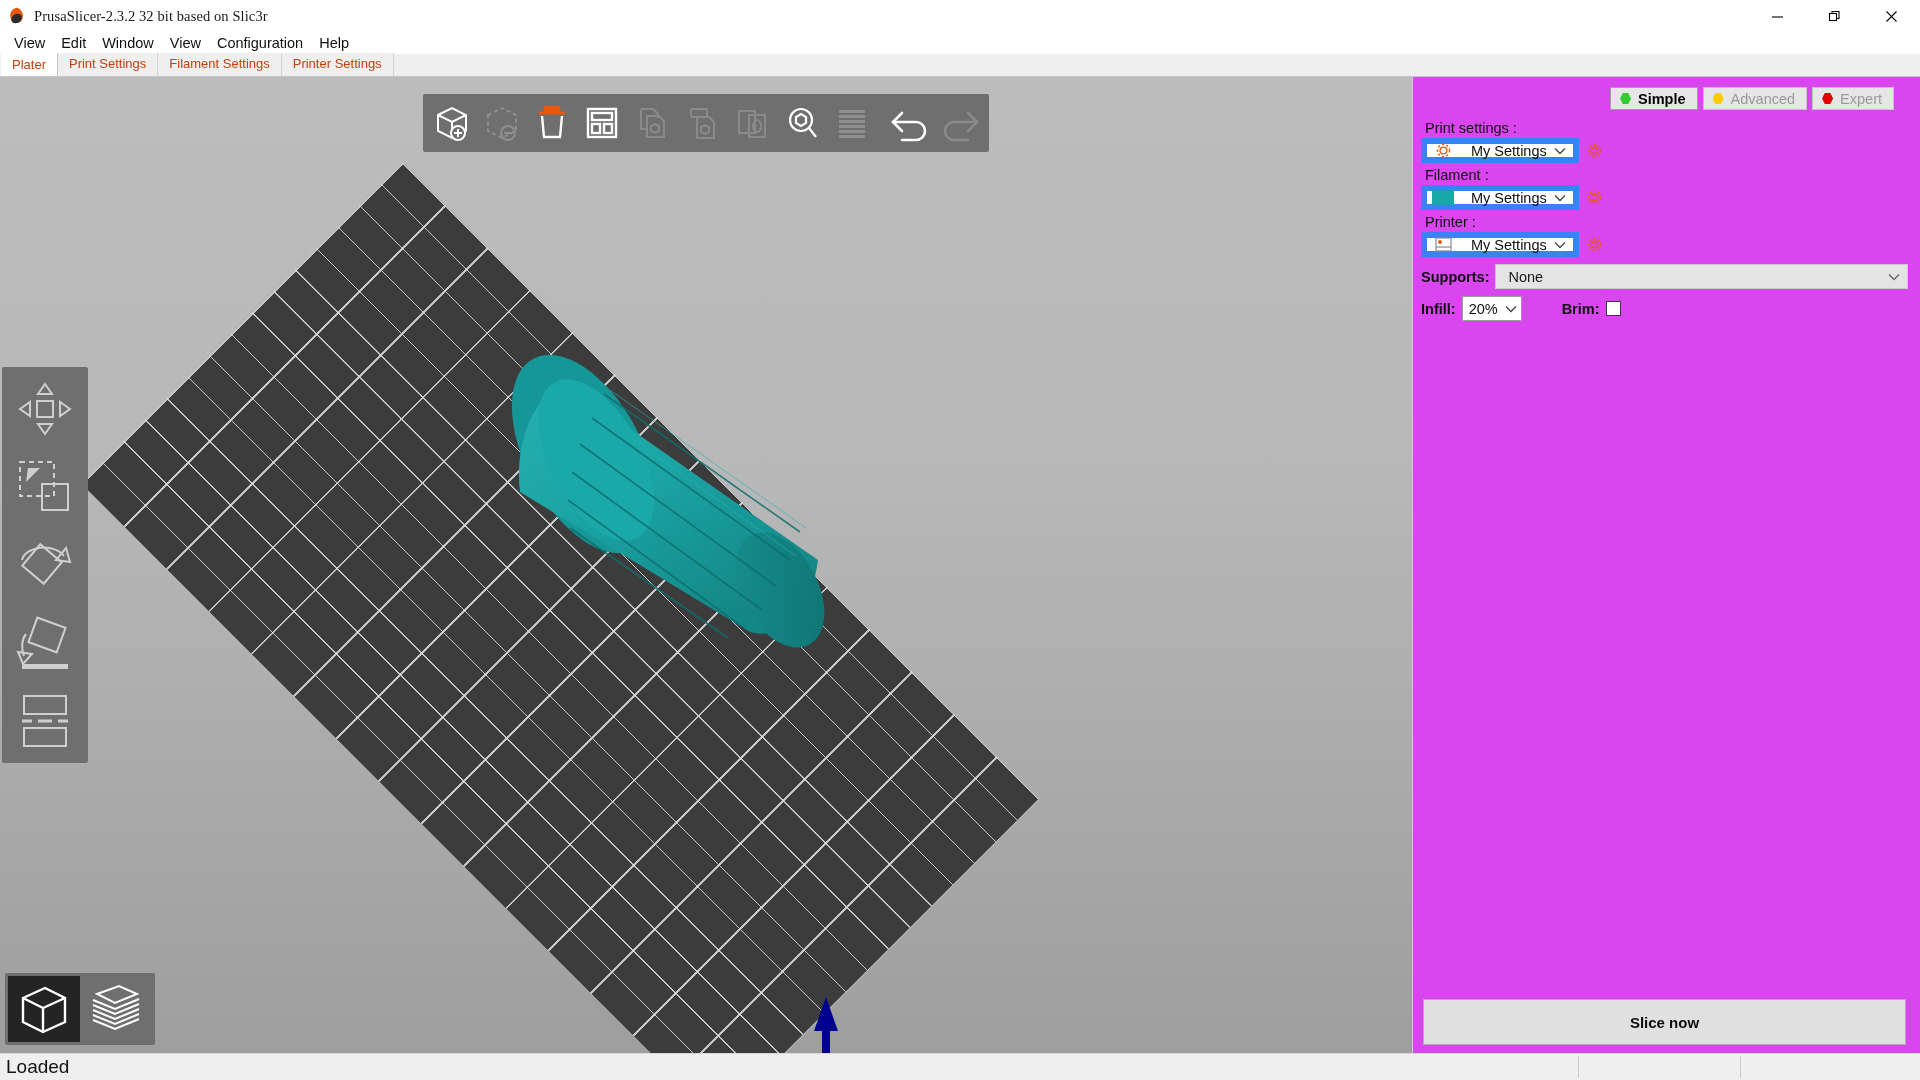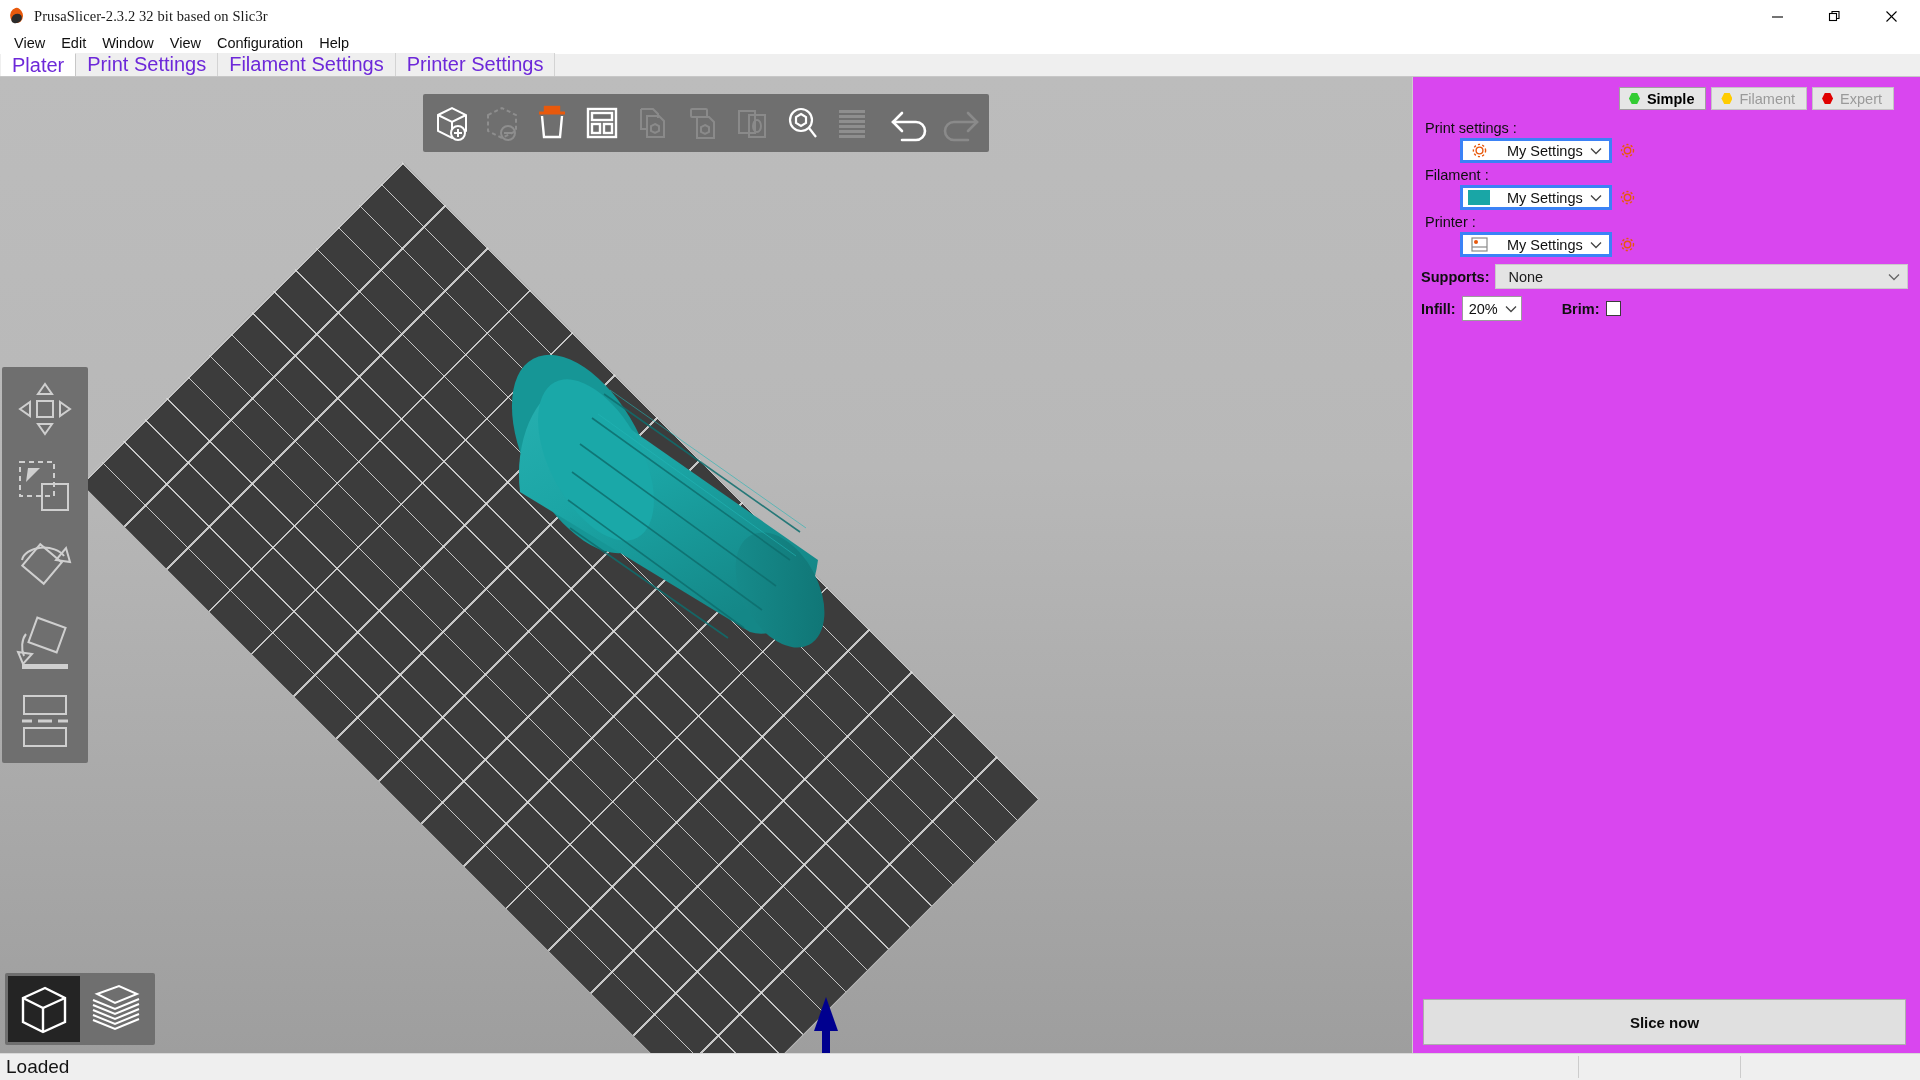--- a/index.html
+++ b/index.html
@@ -87,22 +87,22 @@
   .tabbar {
     height: 23px;
     flex: 0 0 23px;
     display: flex;
     align-items: flex-end;
     background: #efefef;
     border-bottom: 1px solid #c7c7c7;
     padding-left: 1px;
   }
   .tab {
-    font-size: 20px;
-    color: #6d28d9;
+    font-size: 13px;
+    color: #c2410c;
     height: 23px;
     line-height: 22px;
     padding: 0 11px;
     background: #efefef;
     border-right: 1px solid #d3d3d3;
   }
   .tab.active {
     background: #ffffff;
     border-right: 1px solid #c7c7c7;
     border-top: 1px solid #ffffff;
@@ -242,26 +242,25 @@
     clip-path: polygon(25% 0%, 75% 0%, 100% 50%, 75% 100%, 25% 100%, 0% 50%);
   }
 
   .field-label {
     font-size: 14.5px;
     color: #0f0f0f;
     margin: 4px 0 2px 4px;
   }
   .combo {
     height: 25px;
-    border: 3px solid #3b82f6;
-    background: #ffffff;
-    display: flex;
-    align-items: center;
-    position: relative;
-    margin-left: 39px;
+    border: 6px solid #3b82f6;
+    background: #ffffff;
+    display: flex;
+    align-items: center;
+    position: relative;
   }
   .combo-icon {
     width: 32px;
     display: flex;
     align-items: center;
     justify-content: center;
     flex: 0 0 32px;
   }
   .swatch {
     width: 22px; height: 15px;
@@ -621,21 +620,21 @@
 
     <div class="sidebar">
 
       <div class="modebar">
         <div class="modebtn active">
           <span class="dot" style="background:#33cc33"></span>
           <span>Simple</span>
         </div>
         <div class="modebtn">
           <span class="dot" style="background:#ffcc00"></span>
-          <span>Filament</span>
+          <span>Advanced</span>
         </div>
         <div class="modebtn">
           <span class="dot" style="background:#e00000"></span>
           <span>Expert</span>
         </div>
       </div>
 
       <div class="field-label">Print settings :</div>
       <div class="row-combo">
         <div class="combo">

